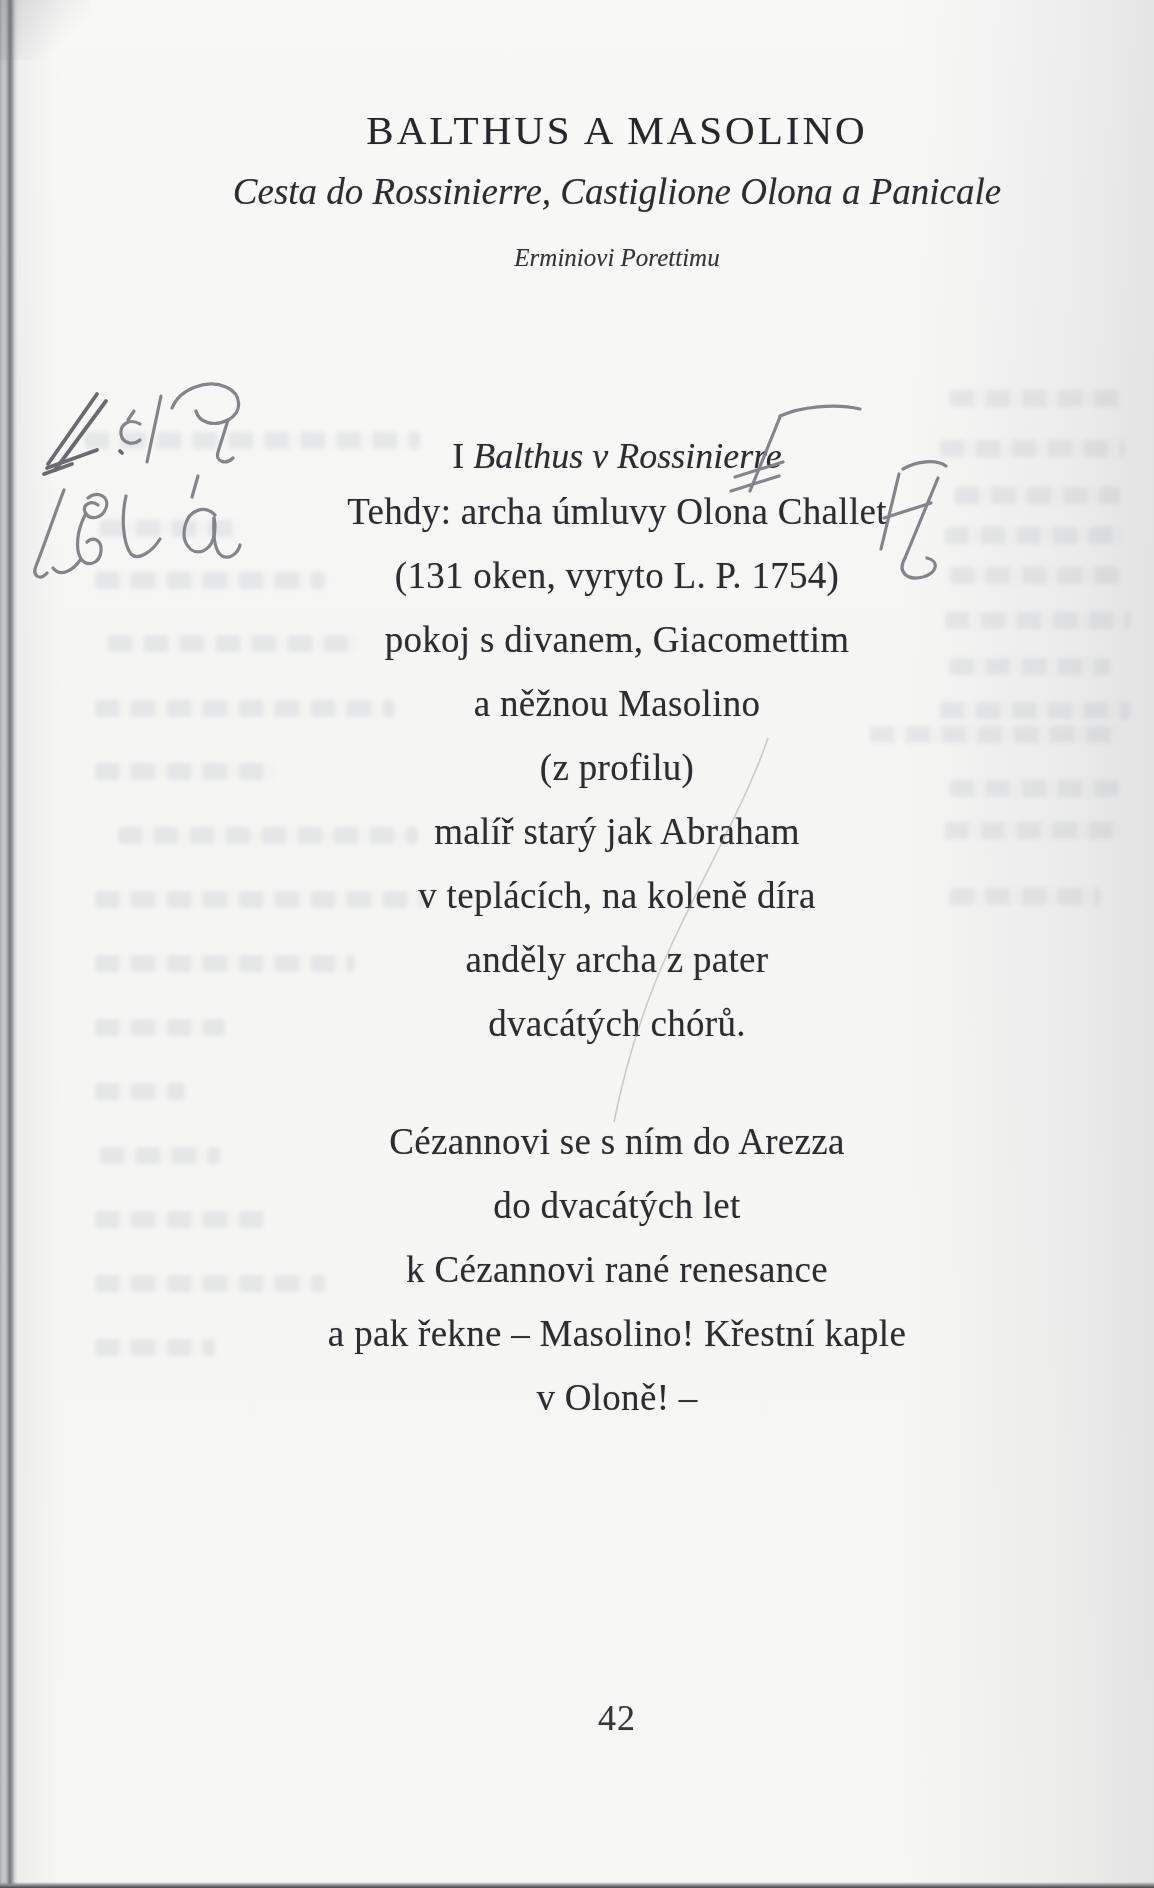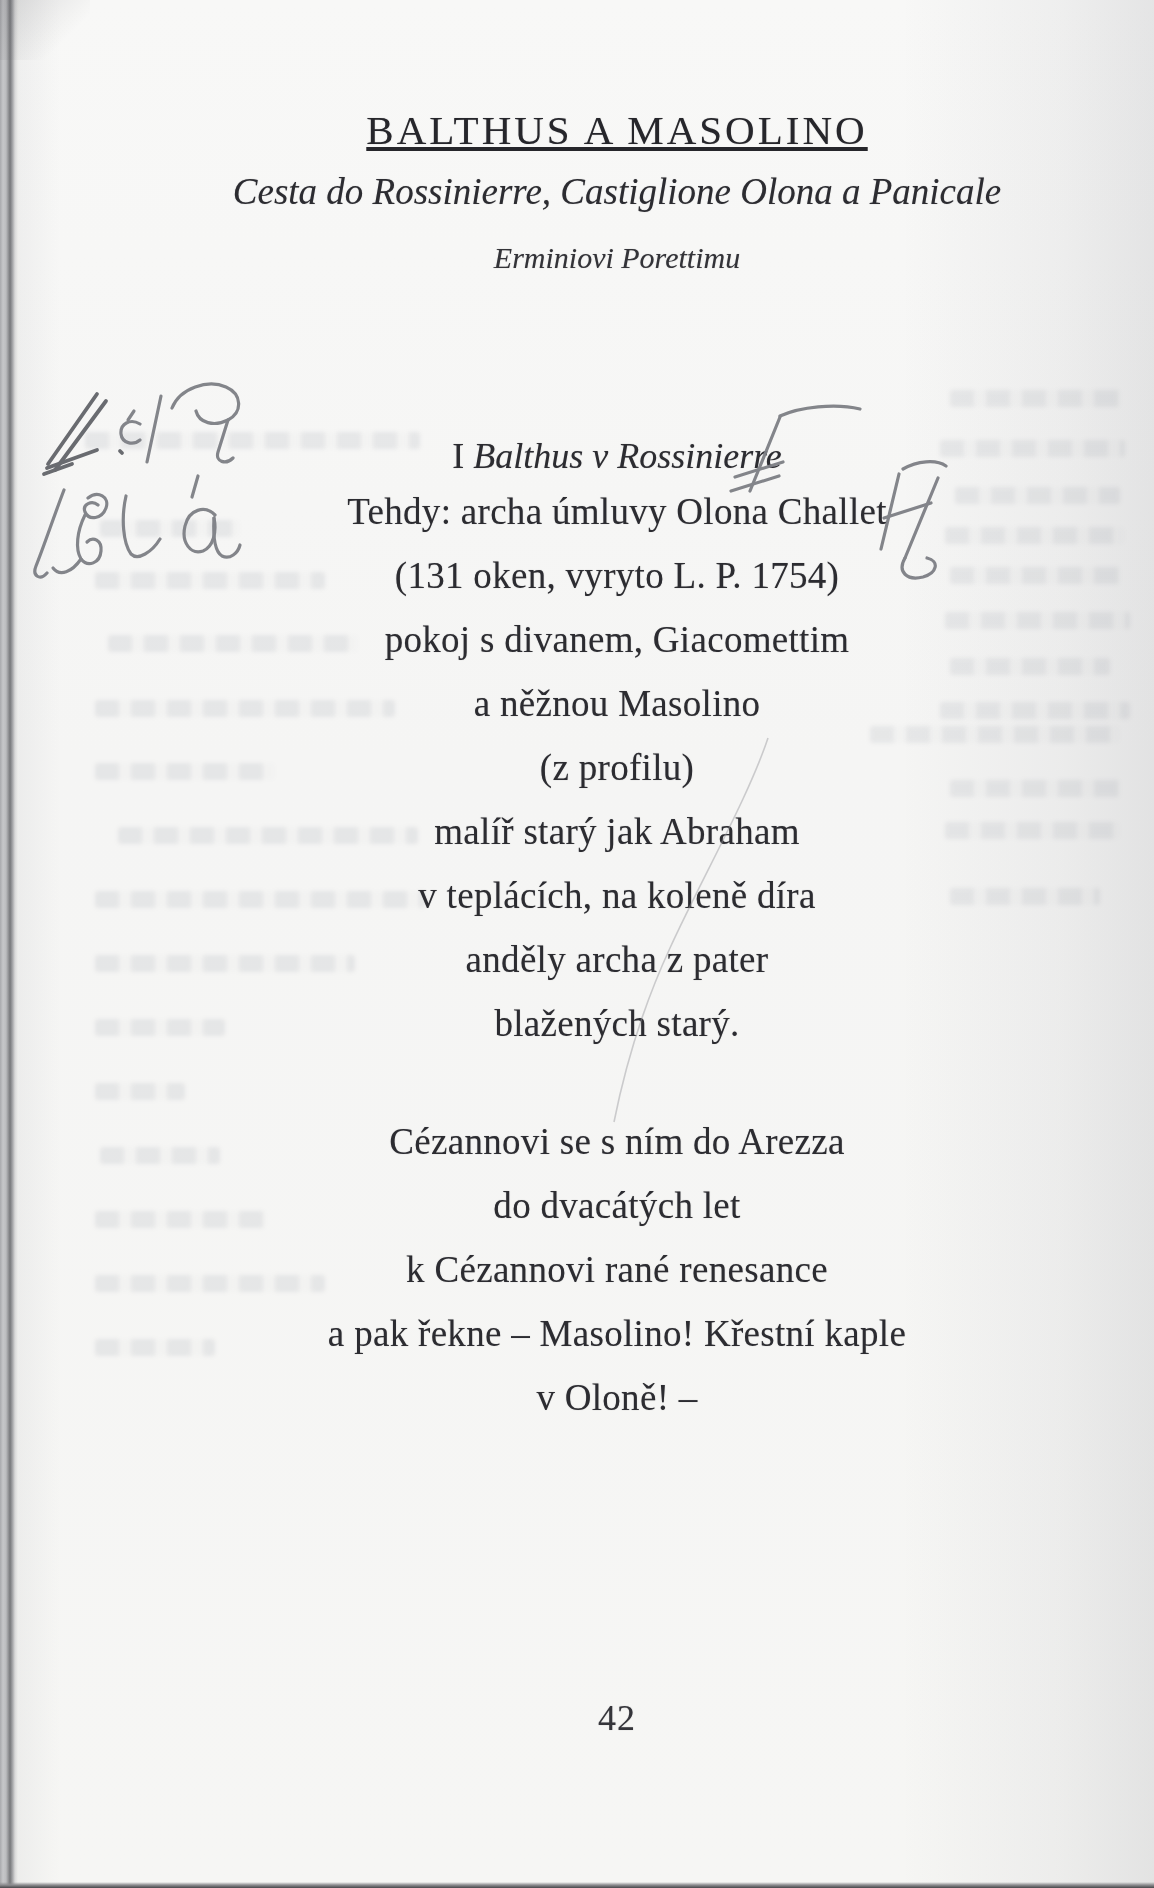--- a/index.html
+++ b/index.html
@@ -26,23 +26,23 @@
     background:linear-gradient(to top,#48484b 0px,#8d8d90 3px,rgba(141,141,144,0) 6px);
   }
   .corner-shade{
     position:absolute;left:0;top:0;width:90px;height:60px;
     background:linear-gradient(135deg,rgba(90,90,95,0.18),rgba(90,90,95,0) 70%);
   }
   
   .col{position:absolute;left:80px;top:0;width:1074px;}
   .tline{position:absolute;left:0;width:100%;text-align:center;white-space:nowrap;
          text-shadow:0 0 1px rgba(44,44,50,0.35);}
-  .title{font-size:41px;line-height:56px;letter-spacing:3px;color:#26262b;text-decoration:underline;}
+  .title{font-size:41px;line-height:56px;letter-spacing:3px;color:#26262b;}
   .subtitle{font-size:37px;line-height:52px;font-style:italic;}
-  .dedication{font-size:30px;line-height:36px;font-style:italic;color:#333338;}
+  .dedication{font-size:25px;line-height:36px;font-style:italic;color:#333338;}
   .heading{font-size:36px;line-height:50px;}
   .heading .it{font-style:italic;}
   .poemline{font-size:37px;line-height:50px;letter-spacing:0.3px;}
   .pagenum{font-size:36px;line-height:44px;letter-spacing:1px;color:#35353a;}
   
   .st{position:absolute;height:17px;border-radius:3px;filter:blur(2px);opacity:0.55;
       background:repeating-linear-gradient(90deg,
         rgba(112,118,132,0.22) 0px, rgba(112,118,132,0.22) 24px,
         rgba(112,118,132,0.04) 24px, rgba(112,118,132,0.04) 36px);}
   .st.r{opacity:0.5;}
@@ -93,21 +93,21 @@
     <div class="tline heading" style="top:431px"><span>I</span> <span class="it">Balthus v Rossinierre</span></div>
 
     <div class="tline poemline" style="top:487px">Tehdy: archa úmluvy Olona Challet</div>
     <div class="tline poemline" style="top:551px">(131 oken, vyryto L. P. 1754)</div>
     <div class="tline poemline" style="top:615px">pokoj s divanem, Giacomettim</div>
     <div class="tline poemline" style="top:679px">a něžnou Masolino</div>
     <div class="tline poemline" style="top:743px">(z profilu)</div>
     <div class="tline poemline" style="top:807px">malíř starý jak Abraham</div>
     <div class="tline poemline" style="top:871px">v teplácích, na koleně díra</div>
     <div class="tline poemline" style="top:935px">anděly archa z pater</div>
-    <div class="tline poemline" style="top:999px">blažených starý.</div>
+    <div class="tline poemline" style="top:999px">dvacátých chórů.</div>
 
     <div class="tline poemline" style="top:1117px">Cézannovi se s ním do Arezza</div>
     <div class="tline poemline" style="top:1181px">do dvacátých let</div>
     <div class="tline poemline" style="top:1245px">k Cézannovi rané renesance</div>
     <div class="tline poemline" style="top:1309px">a pak řekne – Masolino! Křestní kaple</div>
     <div class="tline poemline" style="top:1373px">v Oloně! –</div>
 
     <div class="tline pagenum" style="top:1696px">42</div>
   </div>
 

